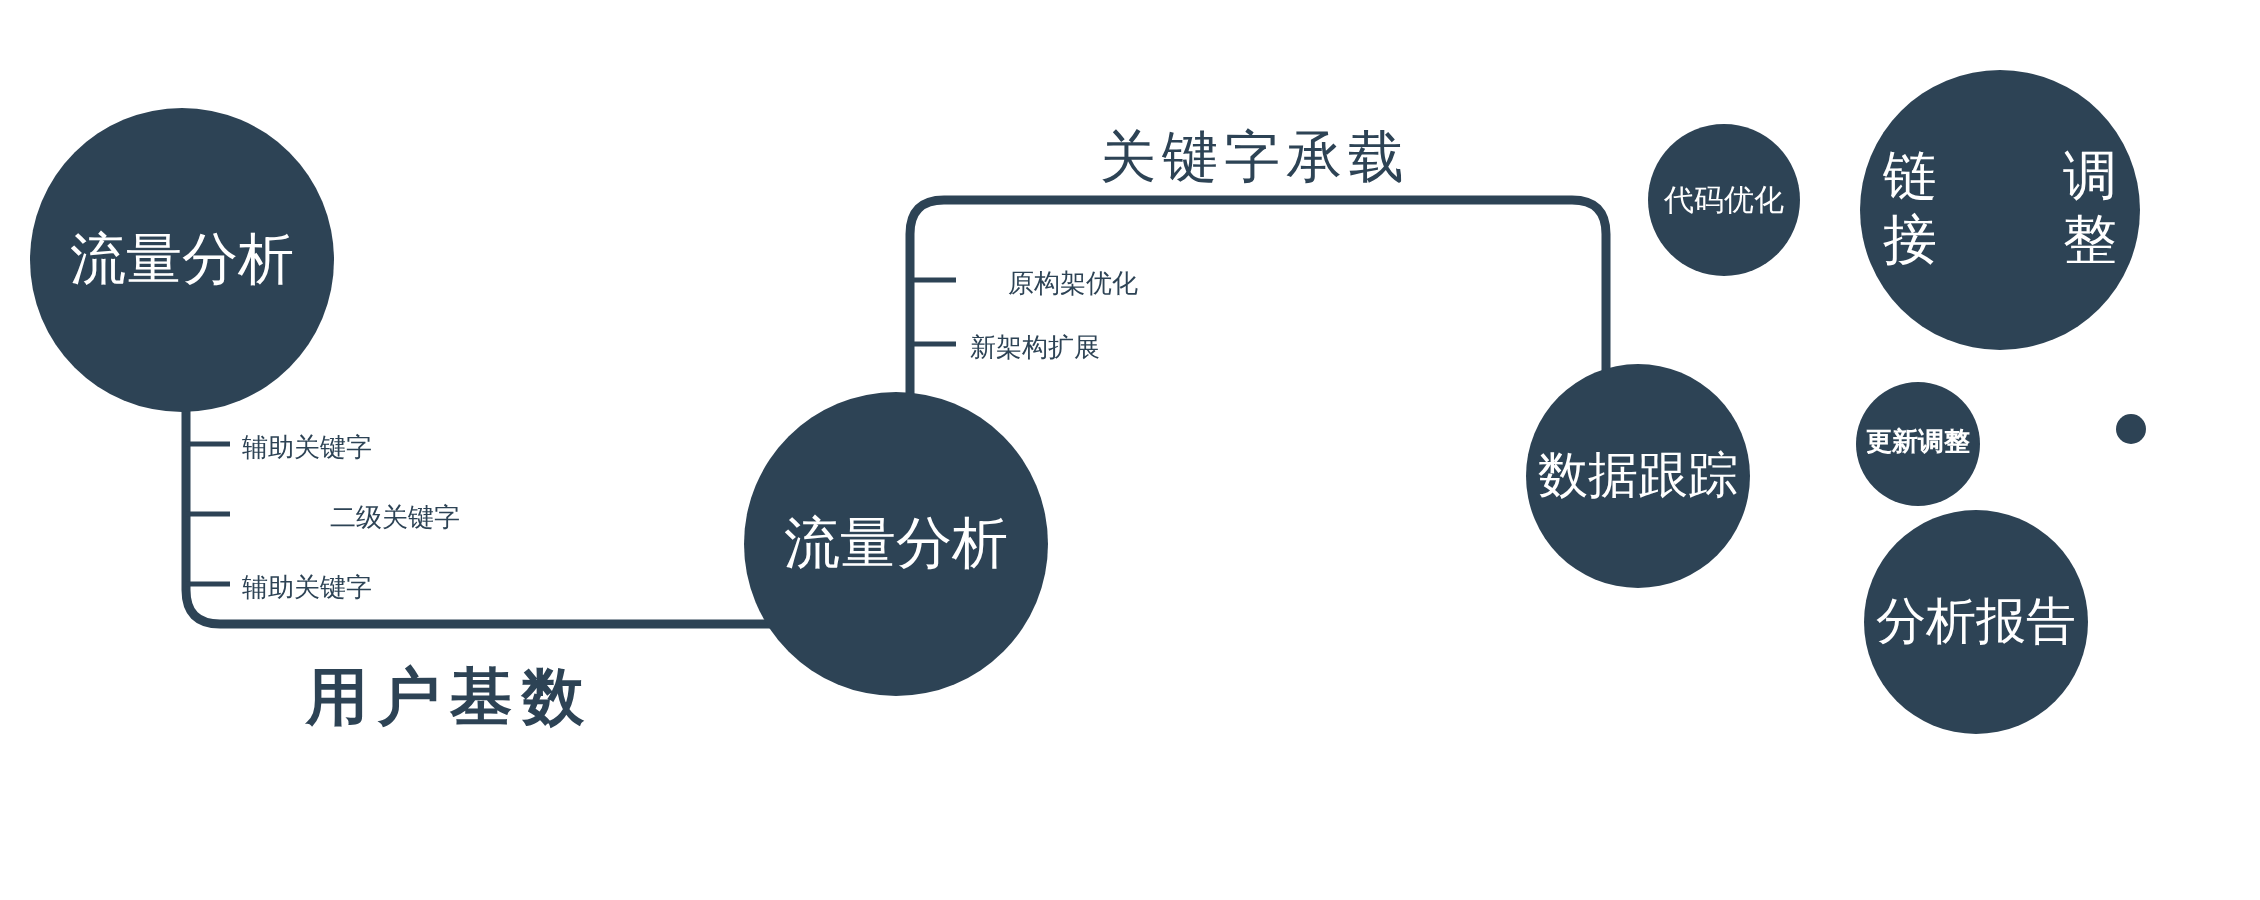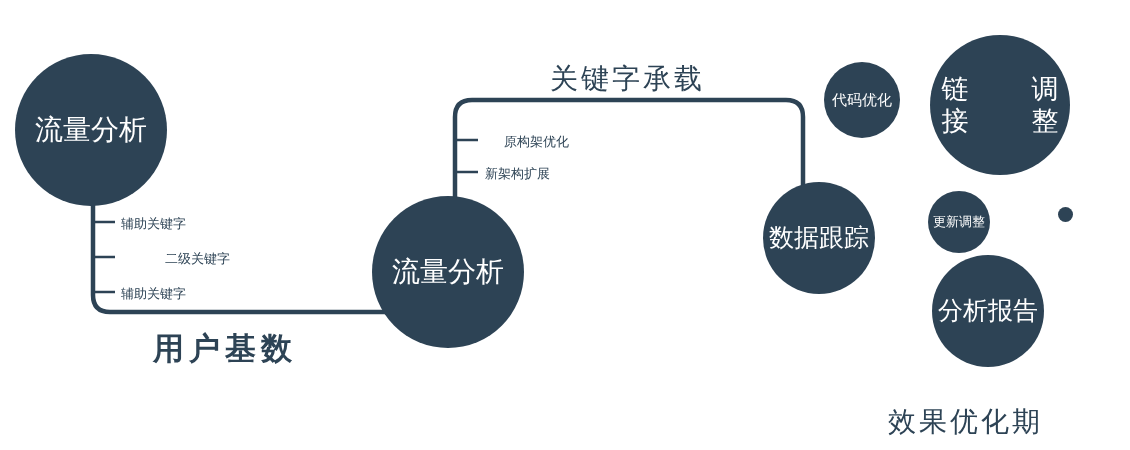--- a/index.html
+++ b/index.html
@@ -37,21 +37,21 @@
     display: flex;
     align-items: center;
     justify-content: center;
     text-align: center;
   }
   .node span { display: block; line-height: 1.2; }
   .node-xl { width: 152px; height: 152px; font-size: 28px; }
   .node-lg { width: 140px; height: 140px; font-size: 27px; }
   .node-md { width: 112px; height: 112px; font-size: 25px; }
   .node-sm { width: 76px;  height: 76px;  font-size: 15px; }
-  .node-xs { width: 62px;  height: 62px;  font-size: 13px; font-weight: normal; }
+  .node-xs { width: 62px;  height: 62px;  font-size: 13px; font-weight: bold; }
   .dot {
     position: absolute;
     width: 15px;
     height: 15px;
     border-radius: 50%;
     background: var(--primary);
   }
   .edge-label {
     position: absolute;
     color: var(--primary);
@@ -112,21 +112,20 @@
 
   <div class="dot" style="left:1058px; top:207px;"></div>
 
   <div class="node node-md" style="left:932px; top:255px;">
     <span>分析</span>
     <span>报告</span>
   </div>
 
   <div class="edge-label label-keyword">关键字承载</div>
   <div class="edge-label label-userbase">用户基数</div>
-  <div class="edge-label label-footer">效果优化期</div>
 
   <div class="branch-label" style="left:121px; top:215px;">辅助关键字</div>
   <div class="branch-label" style="left:121px; top:250px;margin-left:44px;">二级关键字</div>
   <div class="branch-label" style="left:121px; top:285px;">辅助关键字</div>
   <div class="branch-label" style="left:504px; top:133px;">原构架优化</div>
   <div class="branch-label" style="left:485px; top:165px;">新架构扩展</div>
 
 </div>
 
 </body></html>

